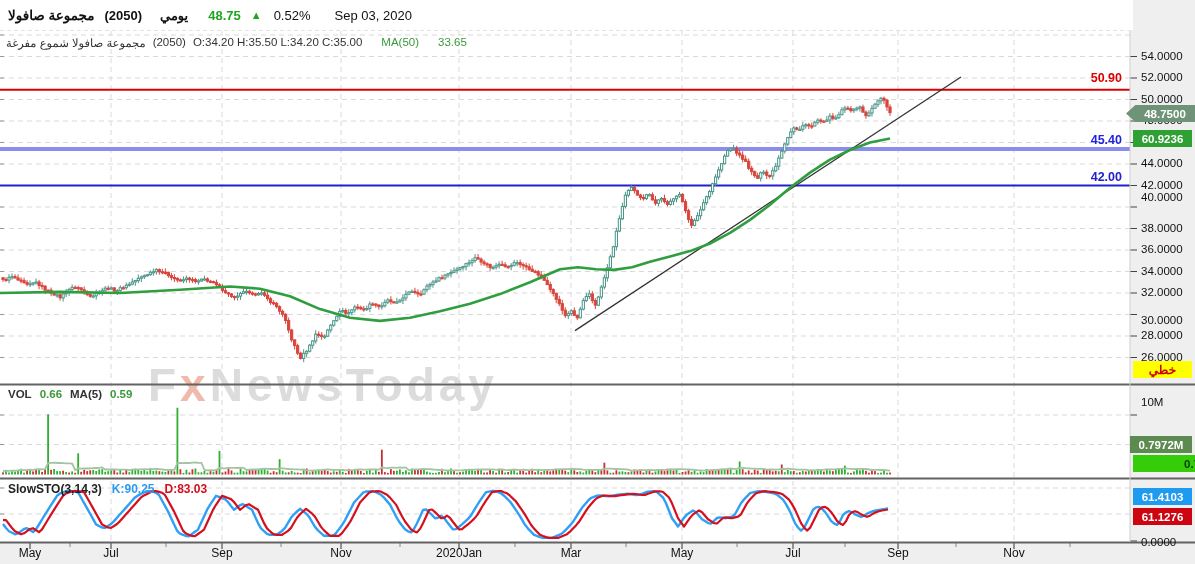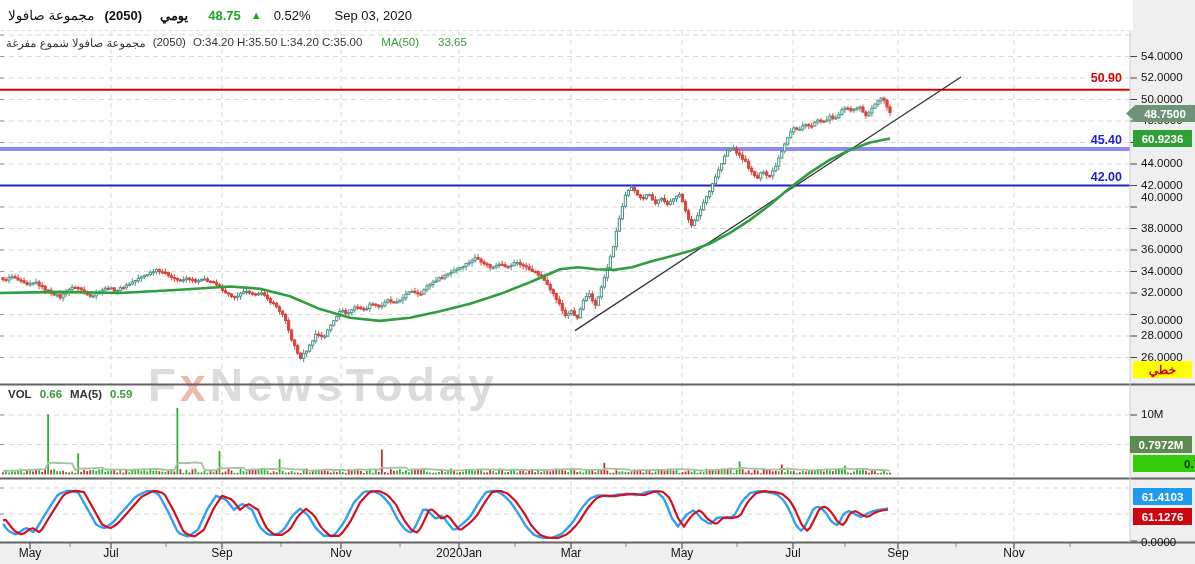--- a/index.html
+++ b/index.html
@@ -10,21 +10,21 @@
   .wm1{position:absolute;left:55px;top:320px;font-size:58px;font-weight:bold;letter-spacing:1px;
        color:#f8c7a4;z-index:1;white-space:nowrap;}
   .wm1 .dotcom{color:#d8d8d8;}
   .wm2{position:absolute;left:148px;top:358px;font-size:46px;font-weight:bold;letter-spacing:4px;
        color:#dcdcdc;z-index:1;white-space:nowrap;}
   .wm2 .wx{color:#efb9ac;}
   #chart-svg{position:absolute;left:0;top:0;z-index:2;}
   .overlay{position:absolute;z-index:3;}
   .hdr{left:0;top:0;width:1125px;height:30px;display:flex;align-items:center;gap:10px;
        padding-left:8px;font-size:13px;color:#111;background:#fff;}
-  .hdr .sym{font-weight:normal;font-size:13.5px;}
+  .hdr .sym{font-weight:bold;font-size:13.5px;}
   .hdr .code{font-weight:bold;}
   .hdr .tf{margin-left:8px;font-weight:bold;}
   .hdr .px{color:#1fa51f;font-weight:bold;margin-left:10px;}
   .hdr .arrow{color:#1fa51f;font-size:11px;}
   .hdr .chg{margin-left:2px;}
   .hdr .dt{margin-left:14px;}
   .info-row{left:6px;top:36px;display:flex;gap:7px;font-size:11.5px;color:#333;white-space:nowrap;}
   .info-row .ma{color:#3a9a3a;margin-left:12px;}
   .vol-row{left:8px;top:388px;display:flex;gap:8px;font-size:11.5px;color:#333;font-weight:bold;}
   .vol-row .v{color:#3a9a3a;}
@@ -1066,38 +1066,43 @@
     <span class="ma">33.65</span>
   </div>
 
   <div class="overlay vol-row">
     <span>VOL</span>
     <span class="v">0.66</span>
     <span>MA(5)</span>
     <span class="v">0.59</span>
   </div>
 
+  <div class="overlay sto-row">
+    <span>SlowSTO(3,14,3)</span>
+    <span class="k">K:90.25</span>
+    <span class="d">D:83.03</span>
+  </div>
 
   <div id="price-labels">
       <div class="price-label" style="top: 49.5px;">54.0000</div>
       <div class="price-label" style="top: 71px;">52.0000</div>
       <div class="price-label" style="top: 92.5px;">50.0000</div>
       <div class="price-label" style="top: 114px;">48.0000</div>
       <div class="price-label" style="top: 135.5px;">46.0000</div>
       <div class="price-label" style="top: 157px;">44.0000</div>
       <div class="price-label" style="top: 178.5px;">42.0000</div>
       <div class="price-label" style="top: 191px;">40.0000</div>
       <div class="price-label" style="top: 221.5px;">38.0000</div>
       <div class="price-label" style="top: 243px;">36.0000</div>
       <div class="price-label" style="top: 264.5px;">34.0000</div>
       <div class="price-label" style="top: 286px;">32.0000</div>
       <div class="price-label" style="top: 314px;">30.0000</div>
       <div class="price-label" style="top: 329px;">28.0000</div>
       <div class="price-label" style="top: 350.5px;">26.0000</div>
-      <div class="price-label" style="top: 408px;">10M</div>
+      <div class="price-label" style="top: 396px;">10M</div>
     </div>
   <div id="month-labels">
       <div class="month-label" style="left: 30px;">May</div>
       <div class="month-label" style="left: 111px;">Jul</div>
       <div class="month-label" style="left: 222px;">Sep</div>
       <div class="month-label" style="left: 341px;">Nov</div>
       <div class="month-label" style="left: 459px;">2020Jan</div>
       <div class="month-label" style="left: 571px;">Mar</div>
       <div class="month-label" style="left: 682px;">May</div>
       <div class="month-label" style="left: 793px;">Jul</div>

